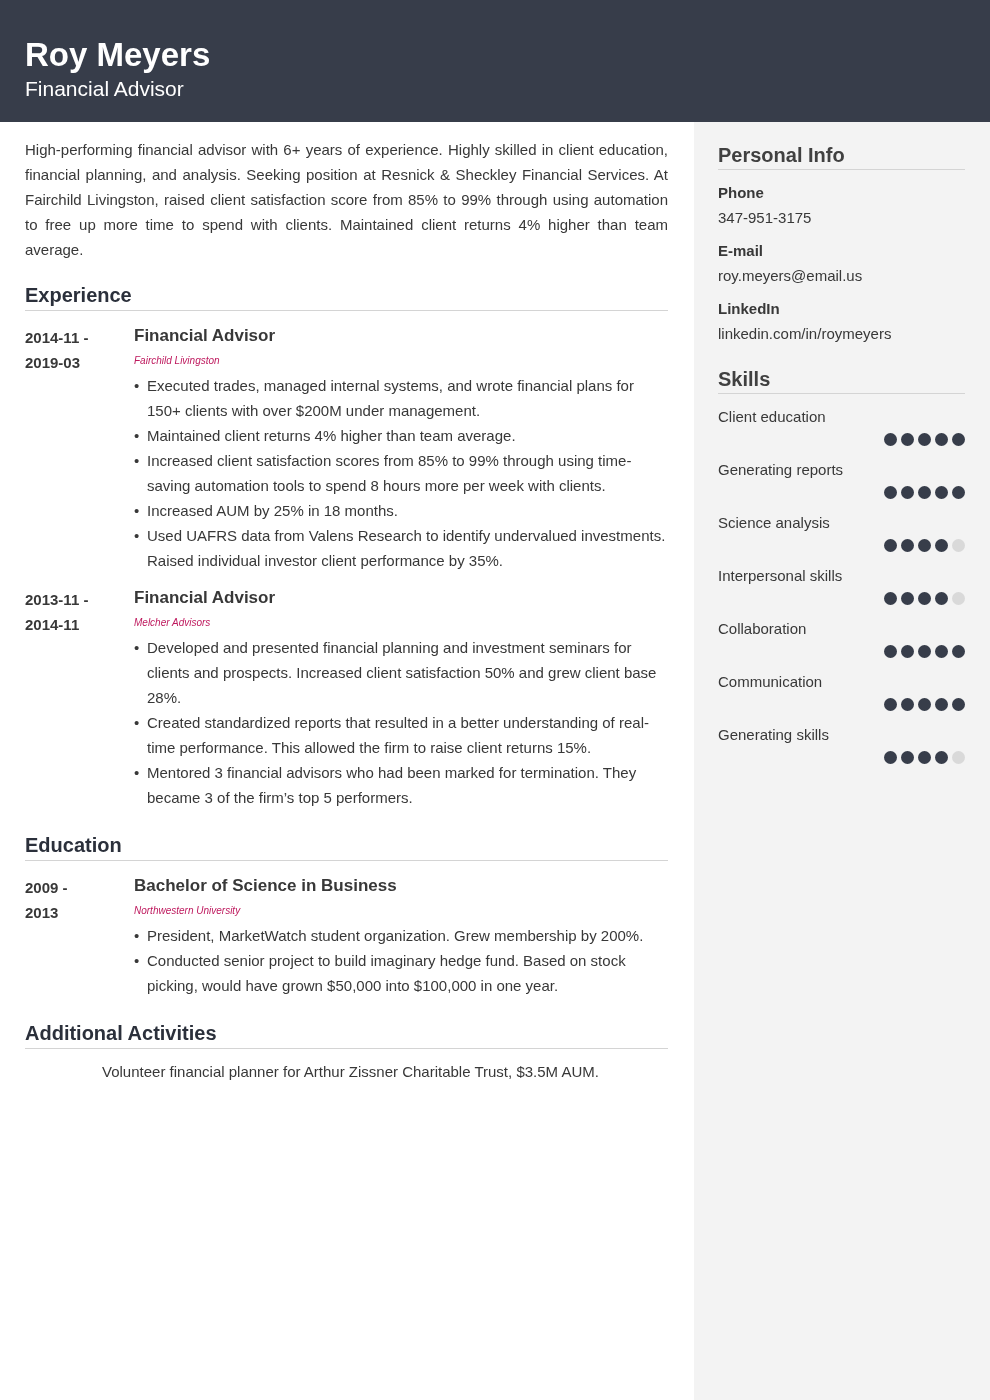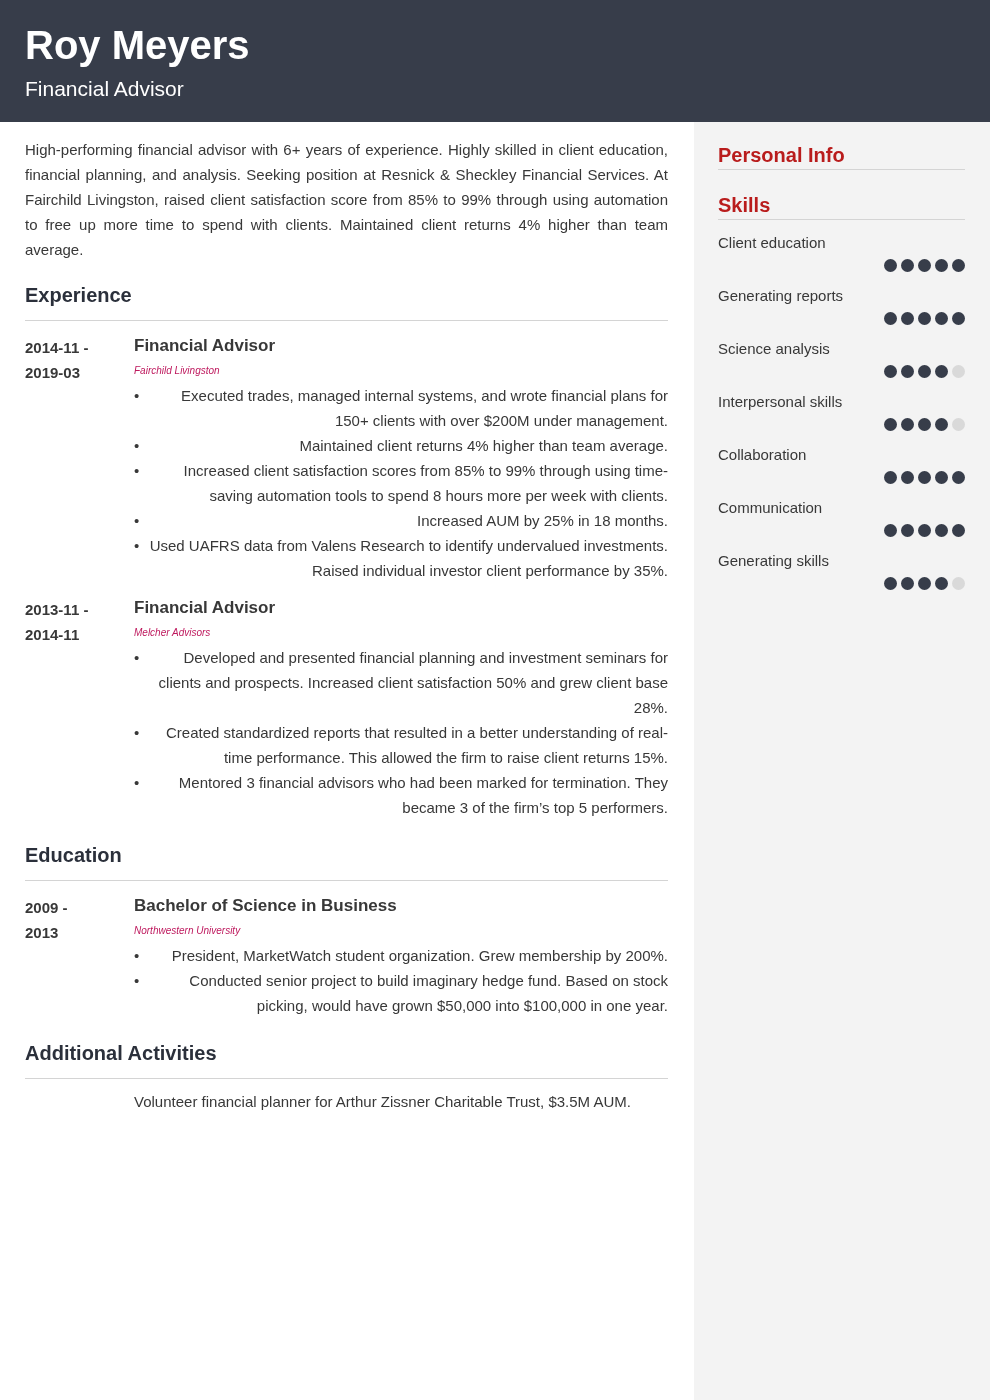--- a/index.html
+++ b/index.html
@@ -1,43 +1,43 @@
 <!DOCTYPE html>
 <html><head>
   <meta charset="utf-8">
   <style>
     * { box-sizing: border-box; margin: 0; padding: 0; }
     html, body { width: 990px; height: 1400px; background: #ffffff; }
     body { font-family: "Liberation Sans", sans-serif; color: #383838; position: relative; overflow: hidden; }
 
     .header { position: absolute; left: 0; top: 0; width: 990px; height: 122px; background: #373d4a; }
-    .header .name { position: absolute; left: 25px; top: 22px; font-size: 40px; font-weight: bold; color: #ffffff; line-height: 46px; }
+    .header .name { position: absolute; left: 25px; top: 32px; font-size: 33px; font-weight: bold; color: #ffffff; line-height: 46px; }
     .header .title { position: absolute; left: 25px; top: 76px; font-size: 21px; color: #ffffff; line-height: 26px; }
 
     .sidebar { position: absolute; left: 694px; top: 122px; width: 296px; height: 1278px; background: #f3f3f3; }
     .main { position: absolute; left: 25px; top: 122px; width: 643px; }
 
     .summary { margin-top: 15px; font-size: 15px; line-height: 25px; text-align: justify; color: #383838; }
 
-    .section-title { font-size: 20px; font-weight: bold; color: #2b303b; line-height: 26px; padding-bottom: 12px; border-bottom: 1px solid #d4d4d4; }
+    .section-title { font-size: 20px; font-weight: bold; color: #2b303b; line-height: 26px; padding-bottom: 2px; border-bottom: 1px solid #d4d4d4; }
     .section { margin-top: 20px; }
     .entry { display: flex; margin-top: 12px; }
     .entry .date { width: 109px; flex: none; font-size: 15px; font-weight: bold; line-height: 25px; color: #383838; padding-top: 2px; }
     .entry .body { flex: 1; }
     .entry .job { font-size: 17px; font-weight: bold; line-height: 25px; color: #383838; }
     .entry .org { font-size: 10px; font-style: italic; line-height: 25px; color: #be185d; }
-    .entry ul { list-style: none; text-align: right; }
+    .entry ul { list-style: none; }
     .entry li { position: relative; padding-left: 13px; font-size: 15px; line-height: 25px; }
     .entry li::before { content: "•"; position: absolute; left: 0; top: 0; }
 
-    .activities { margin-left: 109px; margin-top: 10px; }
+    .activities { margin-left: 77px; margin-top: 10px; }
     .activities p { font-size: 15px; line-height: 25px; margin-bottom: 8px; }
 
     .side-inner { position: absolute; left: 24px; top: 20px; width: 247px; }
-    .side-title { font-size: 20px; font-weight: bold; color: #b91c1c; line-height: 26px; padding-bottom: 1px; border-bottom: 1px solid #d4d4d4; }
+    .side-title { font-size: 20px; font-weight: bold; color: #404040; line-height: 26px; padding-bottom: 1px; border-bottom: 1px solid #d4d4d4; }
     .info-label { font-size: 15px; font-weight: bold; line-height: 20px; margin-top: 13px; color: #383838; }
     .info-value { font-size: 15px; line-height: 20px; margin-top: 5px; color: #383838; }
 
     .skills { margin-top: 22px; }
     .skill { margin-top: 13px; }
     .skill-name { font-size: 15px; line-height: 20px; color: #383838; }
     .dots { display: flex; justify-content: flex-end; gap: 4px; margin-top: 6px; height: 14px; }
     .dot { width: 13px; height: 13px; border-radius: 50%; background: #373d4a; }
     .dot.off { background: #d9d9d9; }
   </style>
@@ -115,20 +115,28 @@
     <div class="activities" id="activities-list">
         <p>Volunteer financial planner for Arthur Zissner Charitable Trust, $3.5M AUM.</p>
       </div>
   </div>
 </div>
 
 <div class="sidebar">
   <div class="side-inner">
     <div>
       <div class="side-title">Personal Info</div>
+      <div id="info-fields">
+          <div class="info-label">Phone</div>
+          <div class="info-value">347-951-3175</div>
+          <div class="info-label">E-mail</div>
+          <div class="info-value">roy.meyers@email.us</div>
+          <div class="info-label">LinkedIn</div>
+          <div class="info-value">linkedin.com/in/roymeyers</div>
+        </div>
     </div>
     <div class="skills">
       <div class="side-title">Skills</div>
       <div id="skills-list">
           <div class="skill">
             <div class="skill-name">Client education</div>
             <div class="dots">
               <span class="dot"></span>
               <span class="dot"></span>
               <span class="dot"></span>

